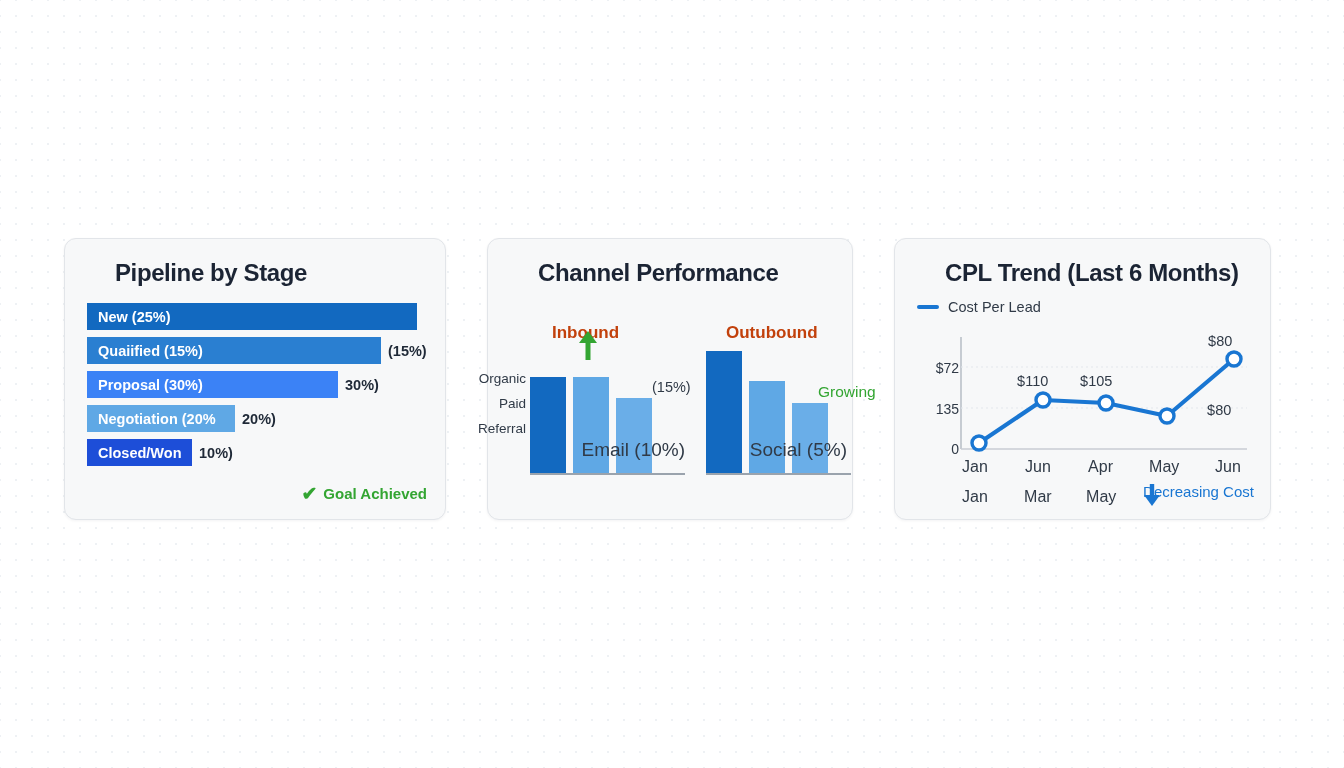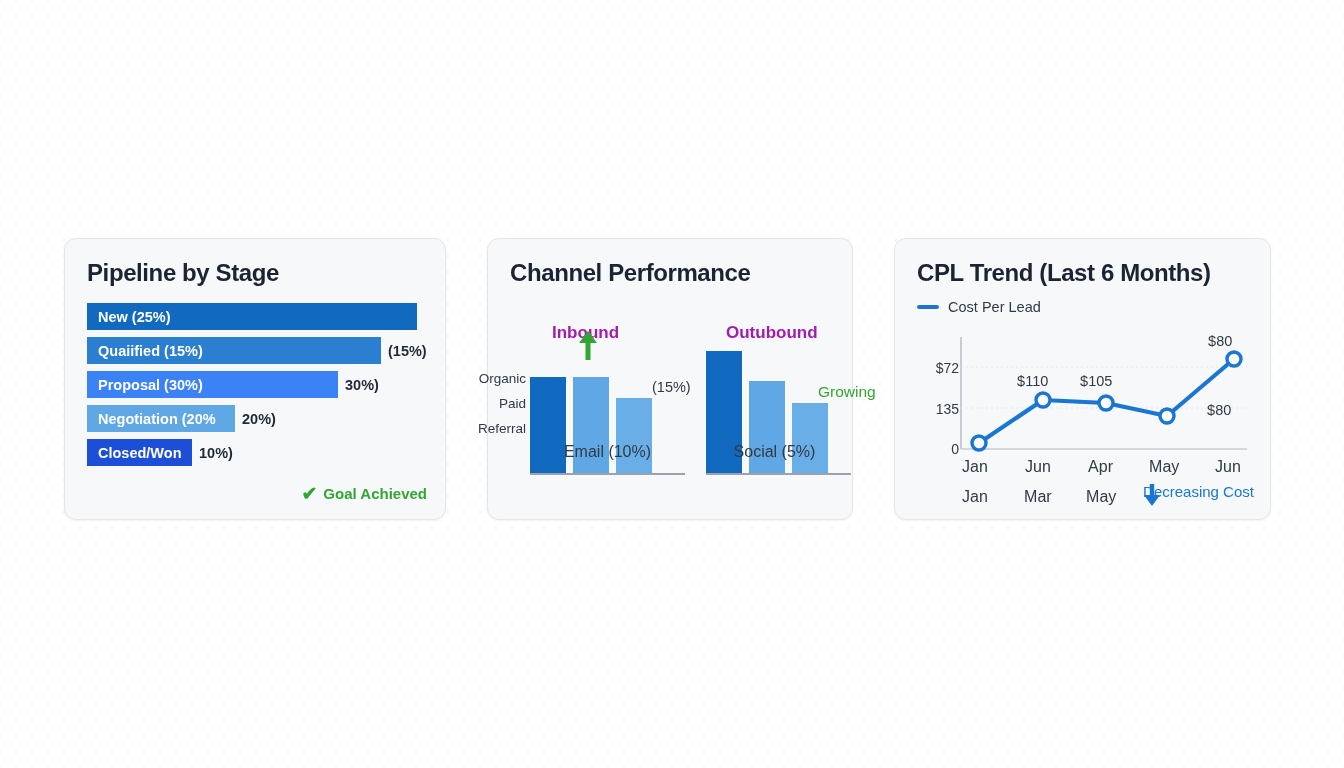--- a/index.html
+++ b/index.html
@@ -42,20 +42,21 @@
   .card-channel  { width: 371px; }
   .card-cpl      { width: 382px; }
 
   .card-title {
     font-size: 24px;
     font-weight: bold;
     color: #1b2434;
     letter-spacing: -0.4px;
     margin-bottom: 16px;
     white-space: nowrap;
+    margin-left: 28px;
   }
 
   
   .bar-list { margin-top: 12px; text-align: right; }
 
   .bar-row {
     position: relative;
     height: 27px;
     margin-bottom: 7px;
     display: flex;
@@ -118,21 +119,21 @@
     bottom: 40px;
   }
   .group-inbound  { left: 20px;  width: 155px; }
   .group-outbound { left: 196px; width: 145px; }
 
   .group-title {
     position: absolute;
     bottom: 132px;
     font-size: 17px;
     font-weight: bold;
-    color: #a21caf;
+    color: #c2410c;
     white-space: nowrap;
   }
   .group-inbound  .group-title { left: 22px; }
   .group-outbound .group-title { left: 20px; }
 
   .bars-area {
     position: relative;
     height: 122px;
     display: flex;
     align-items: flex-end;
@@ -178,22 +179,22 @@
     left: 48px;
     bottom: 112px;
     width: 20px;
     height: 30px;
   }
 
   .axis-caption {
     position: absolute;
     bottom: 14px;
     width: 100%;
-    text-align: center;
-    font-size: 16px;
+    text-align: right;
+    font-size: 19px;
     color: #303a47;
     white-space: nowrap;
   }
   .group-inbound  .axis-caption { left: 0; }
   .group-outbound .axis-caption { left: -4px; }
 
   
   .cpl-legend {
     display: flex;
     align-items: center;

